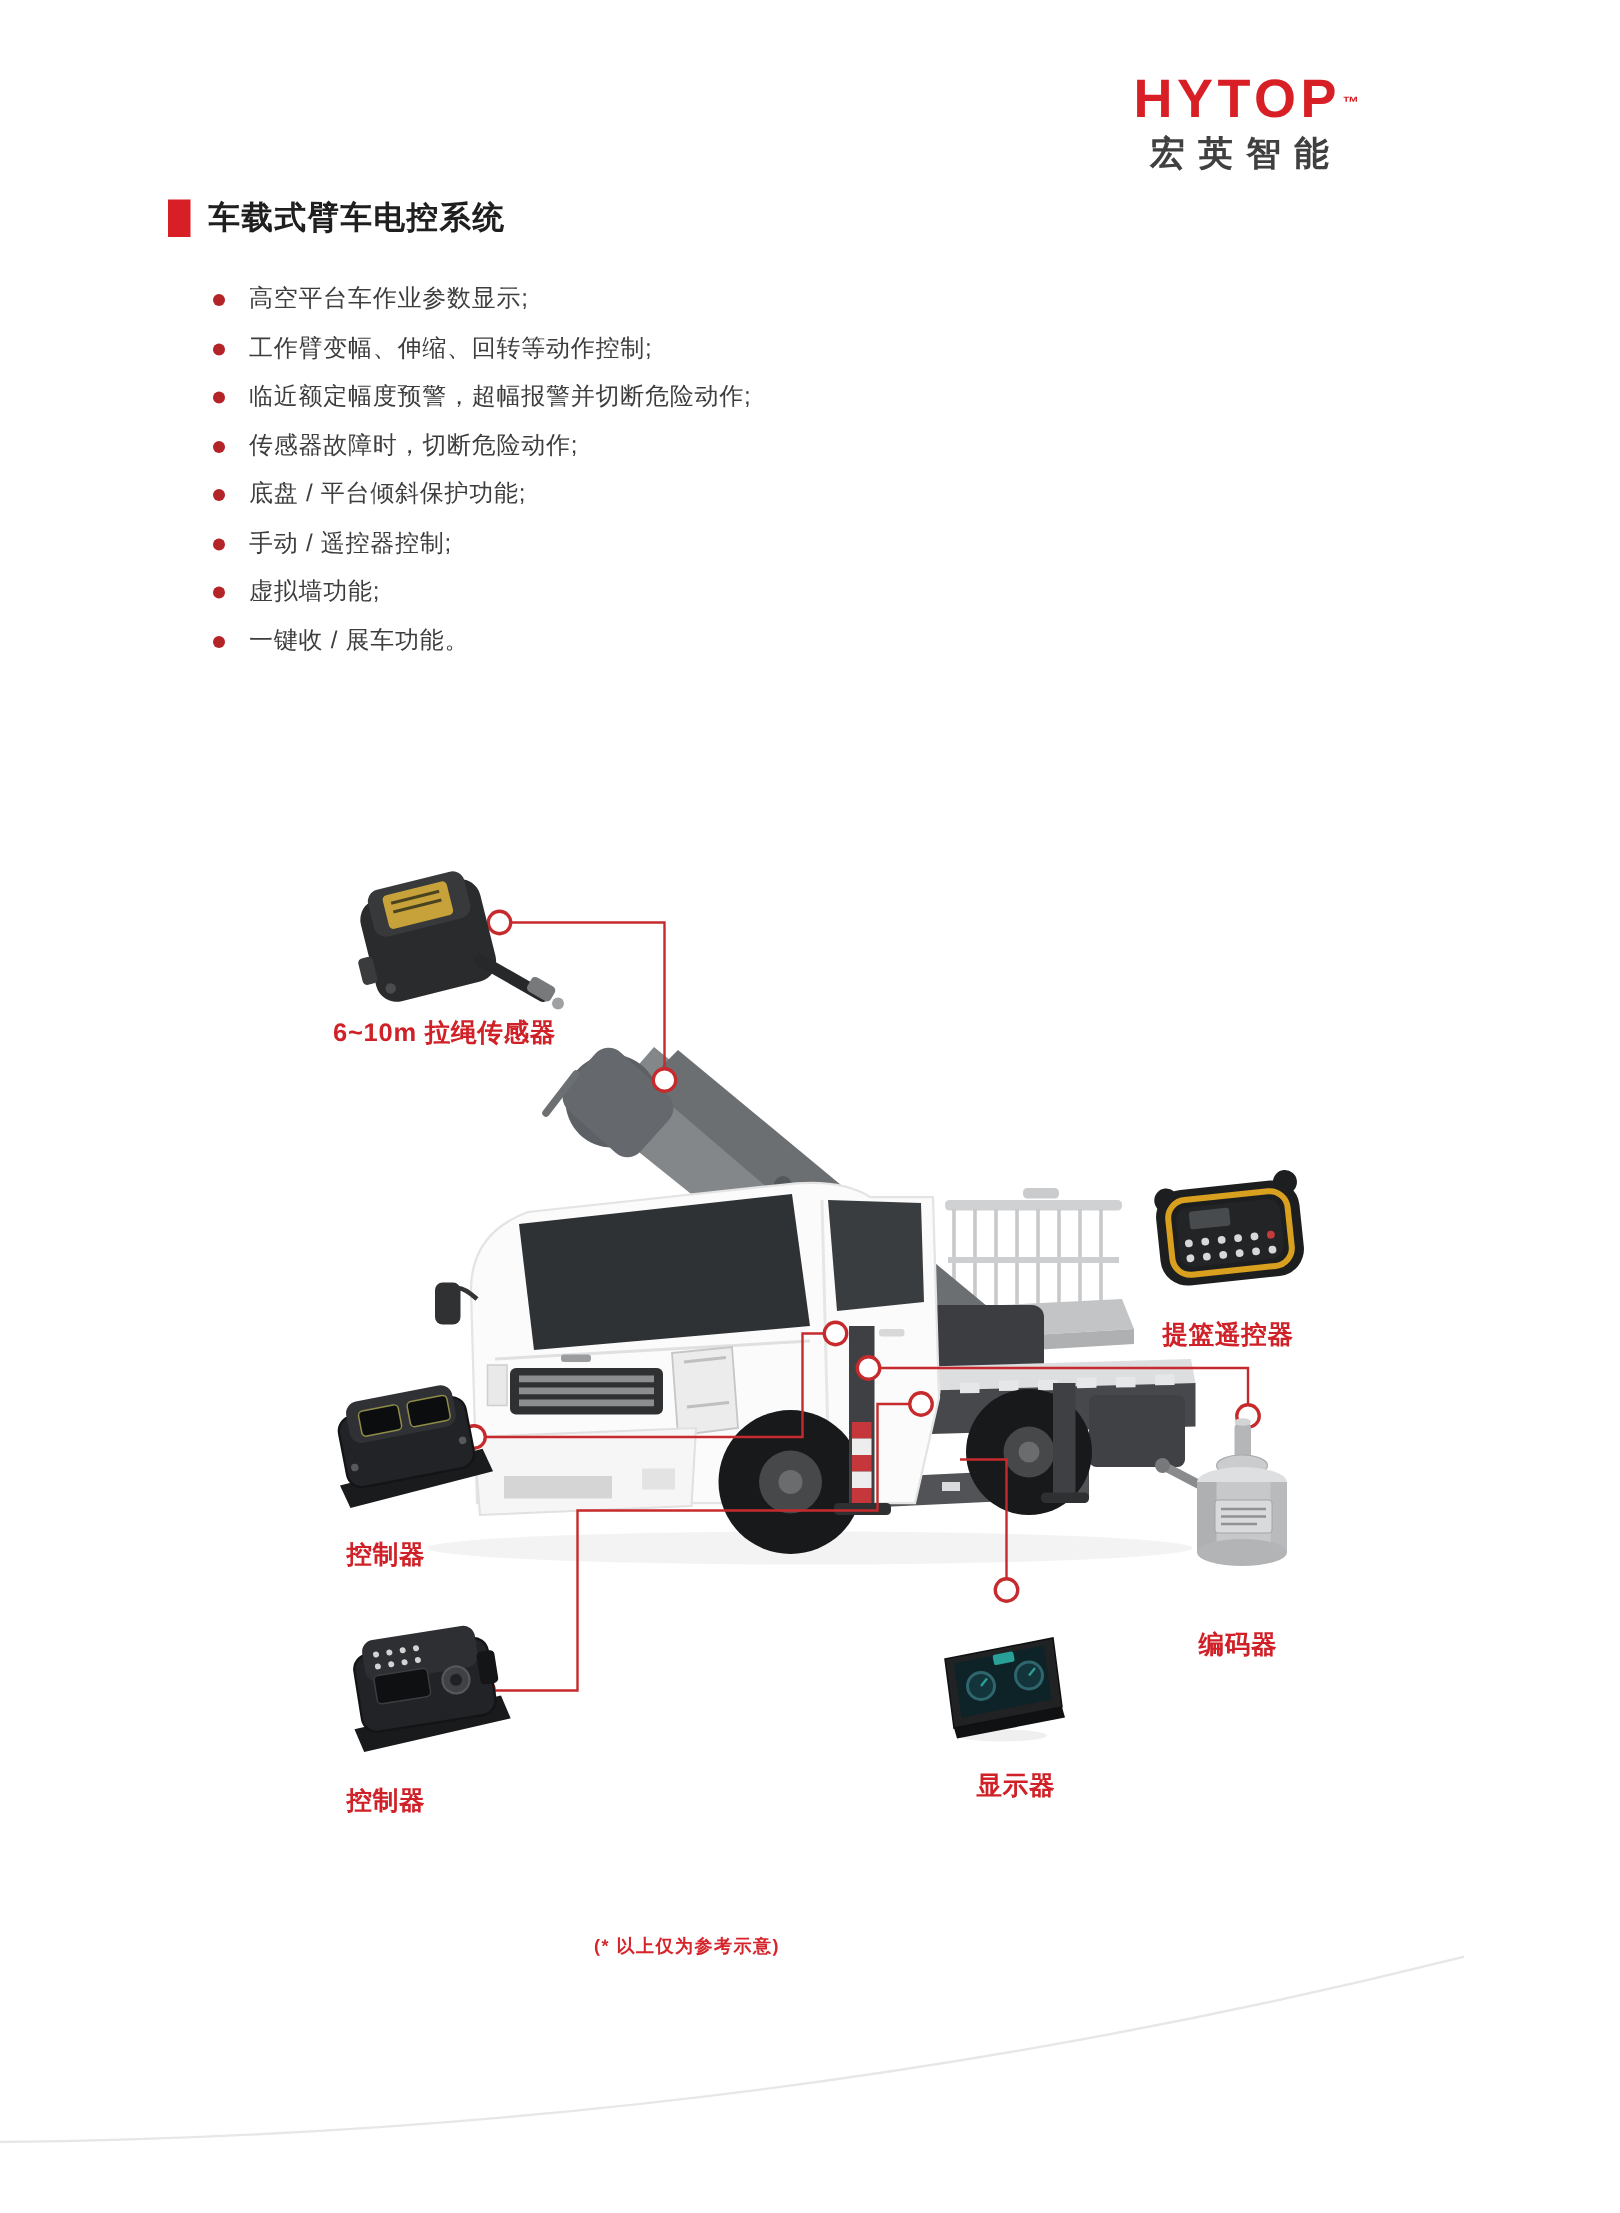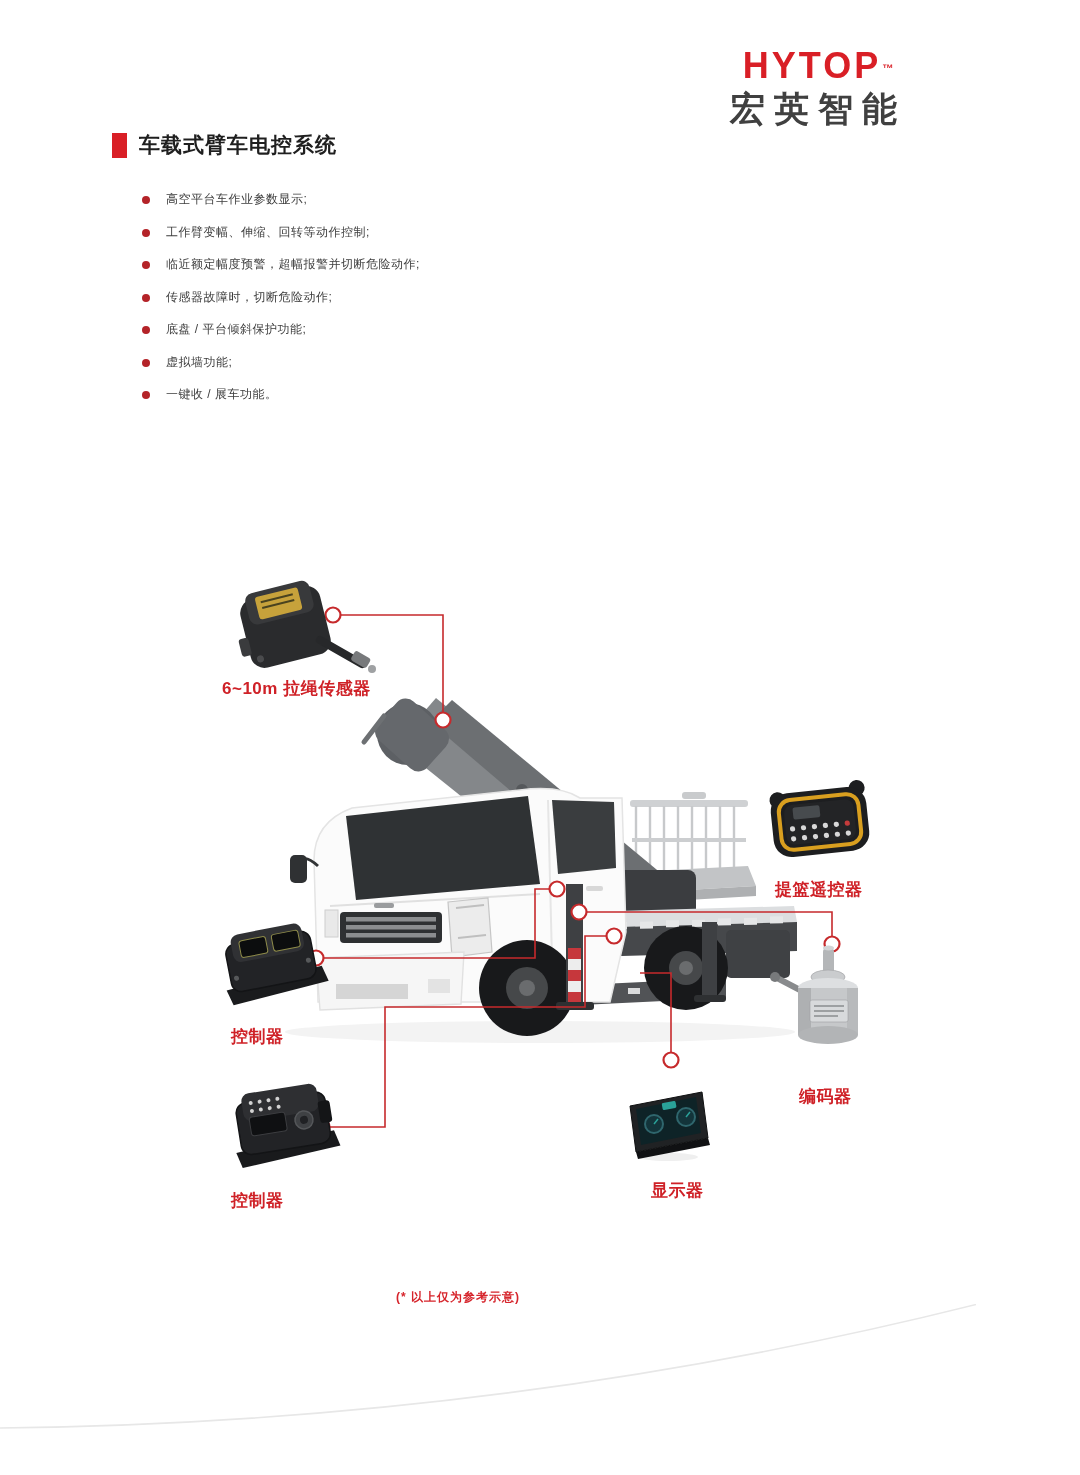--- a/index.html
+++ b/index.html
@@ -7,30 +7,30 @@
     position:relative;
     width:976px;height:1475px;
     background:#ffffff;
     overflow:hidden;
     font-family:"Liberation Sans","DejaVu Sans",sans-serif;
   }
   
   .logo{position:absolute;top:48px;right:70px;text-align:center;line-height:1;}
   .logo-en{font-size:36px;font-weight:800;color:#d91f26;letter-spacing:3px;}
   .logo-tm{font-size:11px;font-weight:700;color:#d91f26;vertical-align:super;margin-left:1px;}
-  .logo-cn{font-size:35px;font-weight:700;color:#404040;letter-spacing:9px;margin-top:7px;}
+  .logo-cn{font-size:23px;font-weight:700;color:#404040;letter-spacing:9px;margin-top:7px;}
   
   .title-row{position:absolute;left:112px;top:131px;display:flex;align-items:center;}
   .title-marker{width:15px;height:25px;background:#d91f26;margin-right:12px;}
   .title-text{font-size:21px;font-weight:700;color:#1f1f1f;letter-spacing:1px;}
   
   .features{position:absolute;left:140px;top:190px;margin:0;padding:0;list-style:none;width:560px;}
   .features li{
     position:relative;padding-left:26px;margin:0 0 13.5px 0;
-    font-size:12px;line-height:19px;color:#3d3d3d;letter-spacing:0.5px;font-weight:500;
+    font-size:16px;line-height:19px;color:#3d3d3d;letter-spacing:0.5px;font-weight:500;
   }
   .features li::before{
     content:"";position:absolute;left:2px;top:6px;width:8px;height:8px;border-radius:50%;
     background:#b42328;
   }
   
   .dlabel{position:absolute;color:#cf2127;font-size:17px;font-weight:700;letter-spacing:0.5px;white-space:nowrap;}
   .lbl-rope{left:222px;top:677px;}
   .lbl-remote{left:775px;top:878px;}
   .lbl-ctrl-top{left:231px;top:1025px;}
@@ -287,20 +287,21 @@
     <span class="title-marker"></span>
     <span class="title-text">车载式臂车电控系统</span>
   </div>
 
   <ul class="features">
     <li>高空平台车作业参数显示;</li>
     <li>工作臂变幅、伸缩、回转等动作控制;</li>
     <li>临近额定幅度预警，超幅报警并切断危险动作;</li>
     <li>传感器故障时，切断危险动作;</li>
     <li>底盘 / 平台倾斜保护功能;</li>
+    <li>手动 / 遥控器控制;</li>
     <li>虚拟墙功能;</li>
     <li>一键收 / 展车功能。</li>
   </ul>
 
   <div class="dlabel lbl-rope">6~10m 拉绳传感器</div>
   <div class="dlabel lbl-remote">提篮遥控器</div>
   <div class="dlabel lbl-ctrl-top">控制器</div>
   <div class="dlabel lbl-encoder">编码器</div>
   <div class="dlabel lbl-ctrl-bottom">控制器</div>
   <div class="dlabel lbl-display">显示器</div>

